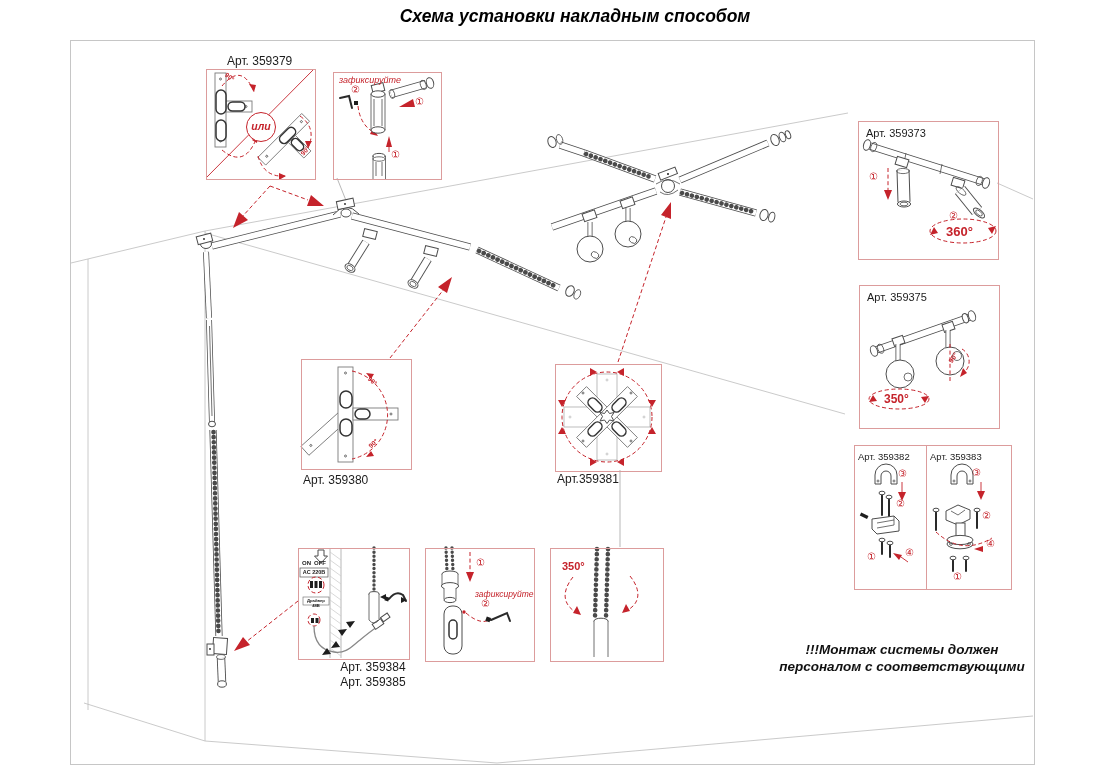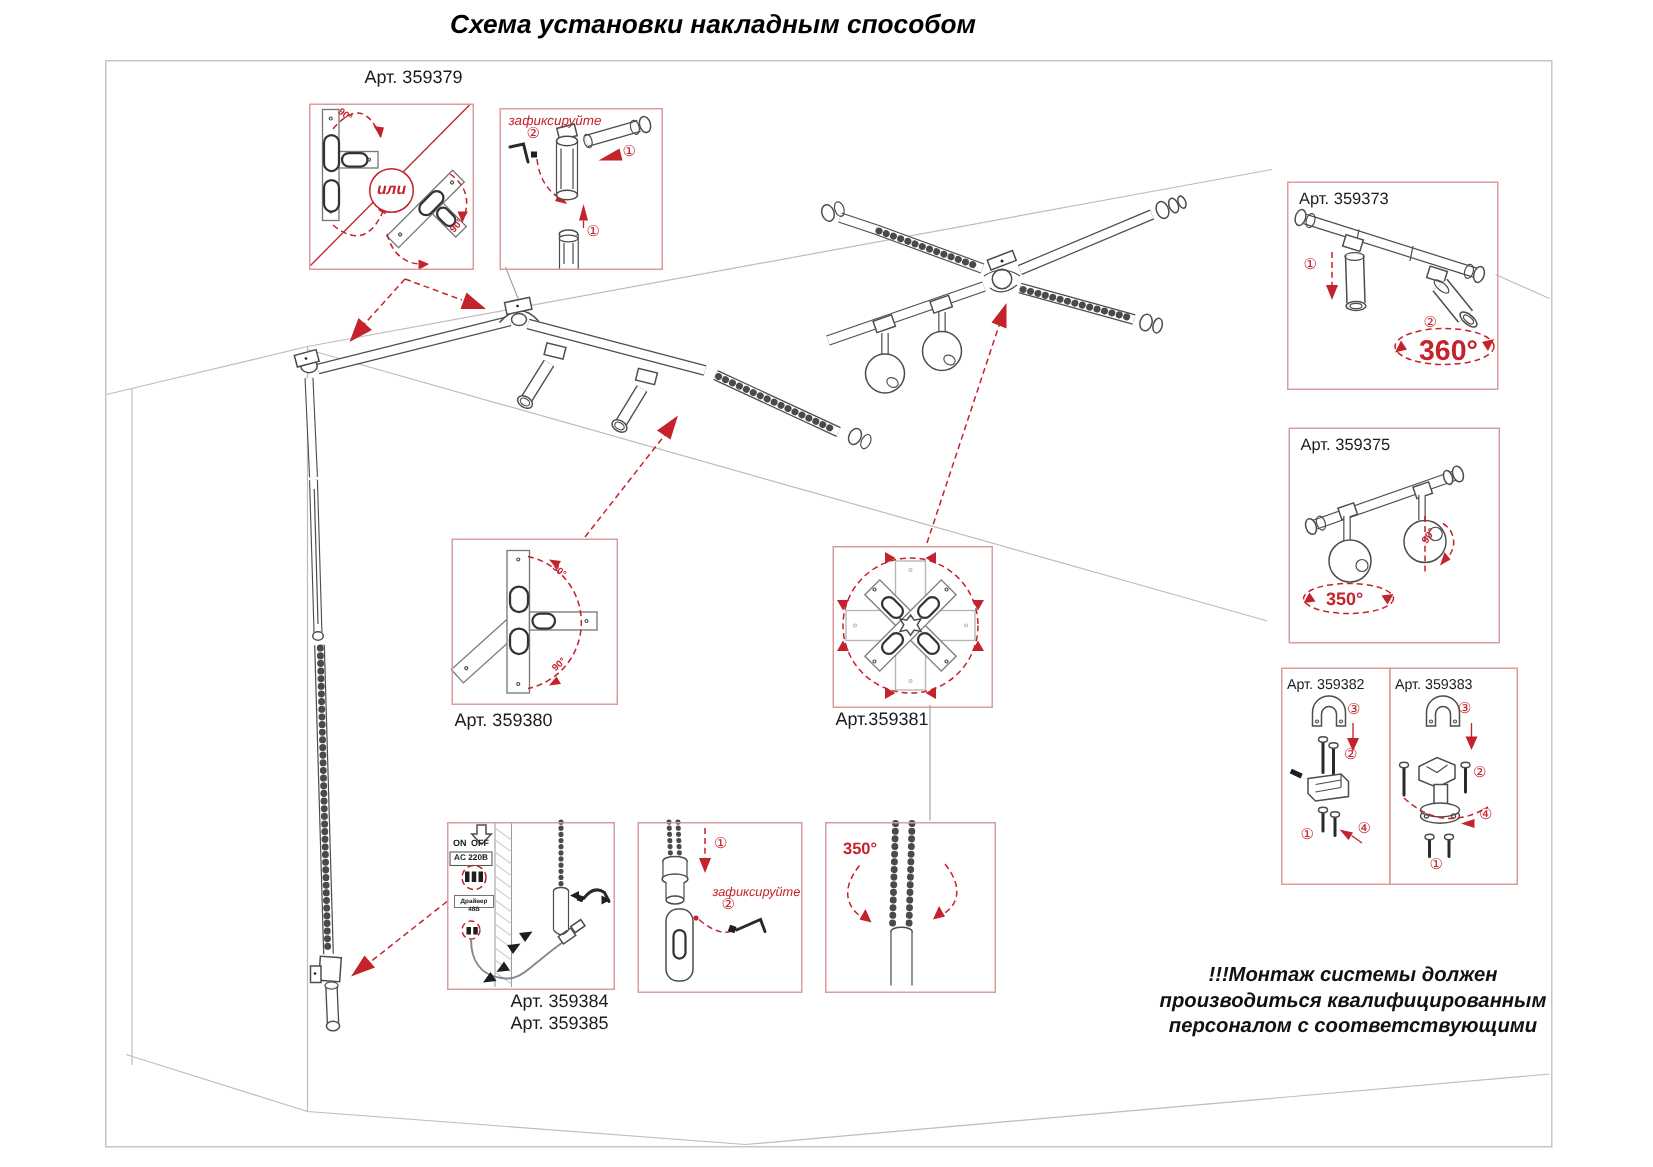--- a/index.html
+++ b/index.html
@@ -1,19 +1,19 @@
 <!DOCTYPE html>
 <html><head>
 <meta charset="utf-8">
 <style>
   html,body{margin:0;padding:0;background:#fff;}
   .stage{position:relative;width:1102px;height:778px;background:#fff;overflow:hidden;
          font-family:"Liberation Sans",sans-serif;}
   .frame{position:absolute;left:70px;top:40px;width:963px;height:723px;border:1px solid #c6c6c6;}
-  .title{position:absolute;top:6px;left:300px;width:550px;
+  .title{position:absolute;top:6px;left:300px;width:550px;text-align:center;
          font-size:17.5px;font-weight:bold;font-style:italic;color:#000;white-space:nowrap;}
   svg.art{position:absolute;left:0;top:0;}
   .box{position:absolute;border:1px solid #dc9c9c;background:transparent;}
   .t-lbl{position:absolute;white-space:nowrap;color:#1c1c1c;font-size:12px;}
   .f11{font-size:11px;} .f95{font-size:9.5px;}
   .t-num{position:absolute;color:#c5232b;font-size:10px;line-height:10px;}
   .t-red{position:absolute;color:#c5232b;white-space:nowrap;}
   .it{font-style:italic;} .b{font-weight:bold;}
   .or-circle{position:absolute;left:246px;top:112px;width:28px;height:28px;
      border:1.4px solid #c5232b;border-radius:50%;color:#c5232b;font-weight:bold;
@@ -451,34 +451,34 @@
   <div class="box" style="left:858px;top:121px;width:139px;height:137px;"></div>
   <div class="box" style="left:859px;top:285px;width:139px;height:142px;"></div>
   <div class="box" style="left:854px;top:445px;width:71px;height:143px;"></div>
   <div class="box" style="left:926px;top:445px;width:84px;height:143px;"></div>
   <div class="box" style="left:301px;top:359px;width:109px;height:109px;"></div>
   <div class="box" style="left:555px;top:364px;width:105px;height:106px;"></div>
   <div class="box" style="left:298px;top:548px;width:110px;height:110px;"></div>
   <div class="box" style="left:425px;top:548px;width:108px;height:112px;"></div>
   <div class="box" style="left:550px;top:548px;width:112px;height:112px;"></div>
 
-  <span class="t-lbl" style="left:227px;top:44px;margin-left:16px;">Арт. 359379</span>
+  <span class="t-lbl" style="left:227px;top:54px;">Арт. 359379</span>
   <div class="or-circle">или</div>
   <span class="t-red b" style="left:228px;top:71px;font-size:6.5px;transform:rotate(38deg);transform-origin:left top;">90°</span>
   <span class="t-red b" style="left:299px;top:152px;font-size:6.5px;transform:rotate(-48deg);transform-origin:left top;">90°</span>
 
   <span class="t-red it" style="left:339px;top:75px;font-size:9px;">зафиксируйте</span>
   <span class="t-num" style="left:351px;top:85px;">②</span>
   <span class="t-num" style="left:415px;top:97px;">①</span>
   <span class="t-num" style="left:391px;top:150px;">①</span>
 
   <span class="t-lbl f11" style="left:866px;top:127px;">Арт. 359373</span>
   <span class="t-num" style="left:869px;top:172px;">①</span>
   <span class="t-num" style="left:949px;top:211px;">②</span>
-  <span class="t-red b" style="left:946px;top:224px;font-size:19px;">360°</span>
+  <span class="t-red b" style="left:946px;top:224px;font-size:13px;">360°</span>
 
   <span class="t-lbl f11" style="left:867px;top:291px;text-align:center;">Арт. 359375</span>
   <span class="t-red b" style="left:884px;top:392px;font-size:12px;">350°</span>
   <span class="t-red b" style="left:947px;top:360px;font-size:7px;transform:rotate(-55deg);transform-origin:left top;">90°</span>
 
   <span class="t-lbl f95" style="left:858px;top:451px;">Арт. 359382</span>
   <span class="t-num" style="left:898px;top:469px;">③</span>
   <span class="t-num" style="left:896px;top:499px;">②</span>
   <span class="t-num" style="left:905px;top:548px;">④</span>
   <span class="t-num" style="left:867px;top:552px;">①</span>
@@ -505,17 +505,16 @@
   </div>
 
   <span class="t-num" style="left:476px;top:558px;">①</span>
   <span class="t-red it" style="left:475px;top:589px;font-size:8.5px;">зафиксируйте</span>
   <span class="t-num" style="left:481px;top:599px;">②</span>
 
   <span class="t-red b" style="left:562px;top:560px;font-size:11px;">350°</span>
 
   <div class="warning">
     <div>!!!Монтаж системы должен</div>
-    <div>производиться квалифицированным</div>
     <div>персоналом с соответствующими</div>
   </div>
 
 </div>
 
 </body></html>

